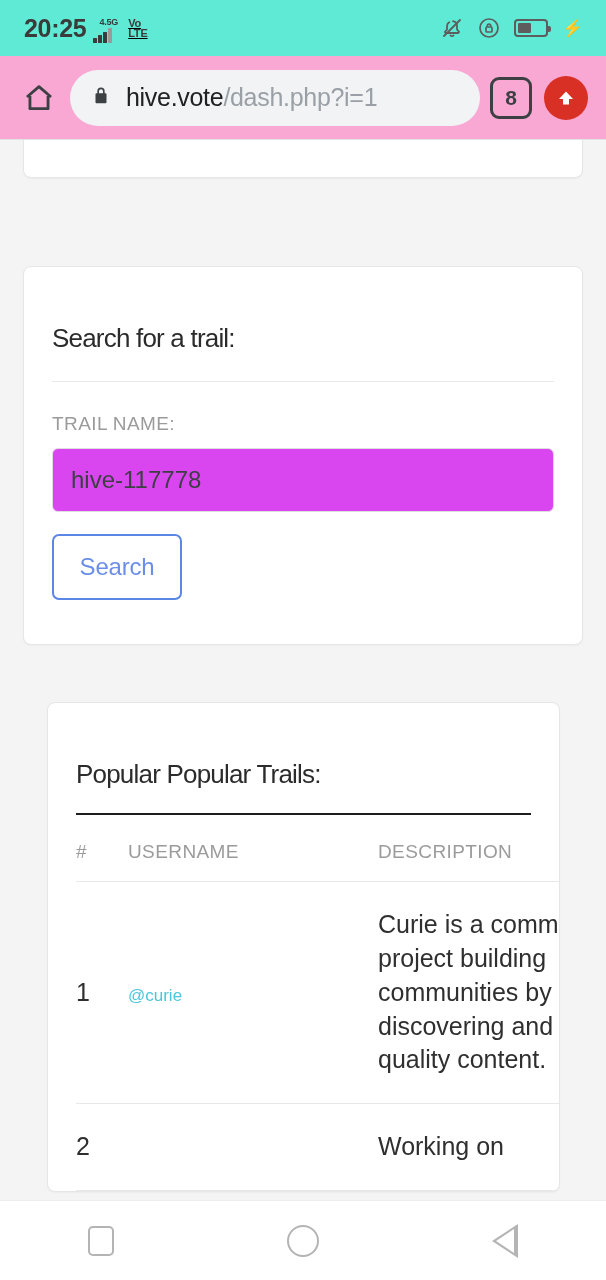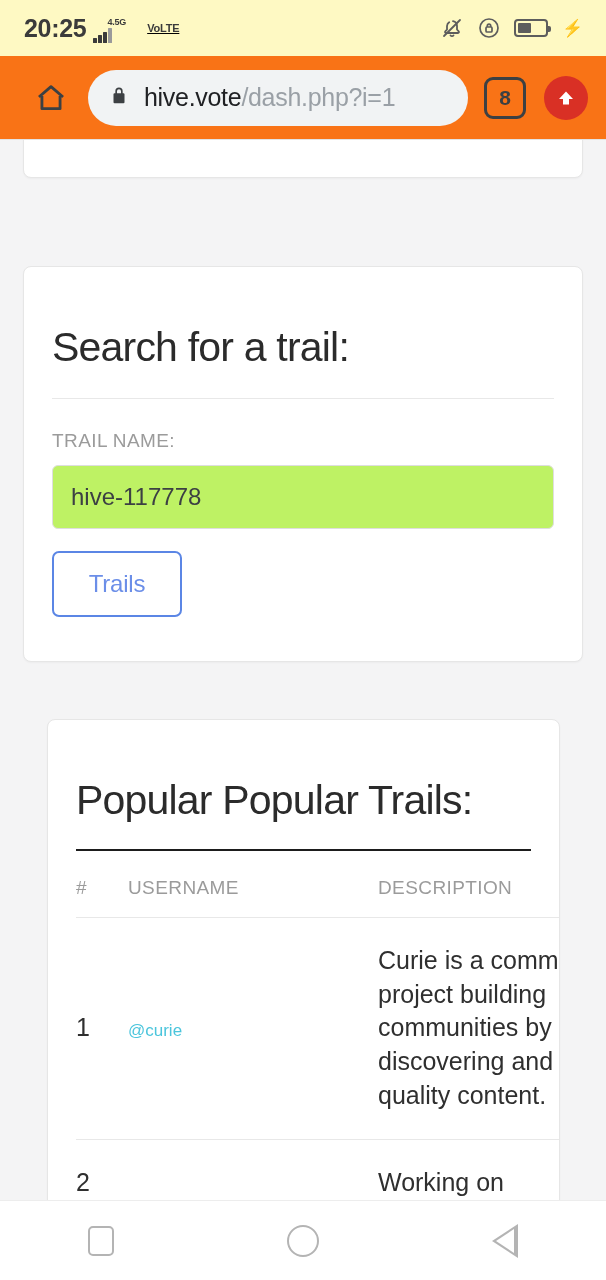--- a/index.html
+++ b/index.html
@@ -7,50 +7,50 @@
     width:606px; height:1280px;
     font-family:"Liberation Sans", sans-serif;
     background:#ffffff;
     overflow:hidden;
   }
   .device { width:606px; height:1280px; position:relative; display:flex; flex-direction:column; background:#fff; }
 
   
   .statusbar {
     height:56px; flex:0 0 56px;
-    background:#fef9c3;
+    background:#5eead4;
     display:flex; align-items:center; justify-content:space-between;
     padding:0 22px 0 24px;
   }
   .sb-left { display:flex; align-items:center; gap:7px; }
   .sb-time { font-size:25px; font-weight:600; color:#3b3b3b; letter-spacing:-0.3px; }
   .sig-wrap { position:relative; display:flex; flex-direction:column; align-items:flex-start; justify-content:flex-end; height:30px; }
-  .sig-label { font-size:9px; font-weight:700; color:#3b3b3b; line-height:1; letter-spacing:-0.2px; margin-bottom:1px; margin-left:14px;}
+  .sig-label { font-size:9px; font-weight:700; color:#3b3b3b; line-height:1; letter-spacing:-0.2px; margin-bottom:1px; margin-left:6px;}
   .sig-bars { display:flex; align-items:flex-end; gap:1.5px; height:15px; }
   .sig-bars i { width:3.5px; background:#3b3b3b; border-radius:0.5px; display:block; }
   .sig-bars i:nth-child(1){ height:5px; }
   .sig-bars i:nth-child(2){ height:8px; }
   .sig-bars i:nth-child(3){ height:11px; }
   .sig-bars i:nth-child(4){ height:15px; background:#9a9a9a; }
-  .volte { display:flex; line-height:0.95; margin-left:14px;text-decoration:underline; }
+  .volte { display:flex; flex-direction:column; line-height:0.95; margin-left:3px;text-decoration:underline; }
   .volte span { font-size:11px; font-weight:700; color:#3b3b3b; letter-spacing:-0.2px; }
   .sb-right { display:flex; align-items:center; gap:13px; }
   .icon-sq { display:flex; align-items:center; justify-content:center; }
   .batt { width:34px; height:18px; border:2px solid #5d5d5d; border-radius:4px; position:relative; display:flex; align-items:center; padding:2px; }
   .batt:after { content:""; position:absolute; right:-5px; top:5px; width:3px; height:6px; background:#5d5d5d; border-radius:0 2px 2px 0; }
   .batt i { display:block; height:100%; width:52%; background:#5d5d5d; border-radius:1px; }
   .bolt { font-size:17px; color:#5d5d5d; margin-left:2px; font-weight:700; line-height:1; }
 
   
   .browserbar {
     height:84px; flex:0 0 84px;
-    background:#f97316;
+    background:#f9a8d4;
     display:flex; align-items:center;
-    padding:0 18px 0 26px;
-    gap:10px;
+    padding:0 18px 0 14px;
+    gap:4px;
     border-bottom:1px solid #e3e3e3;
   }
   .home-btn { width:50px; height:50px; display:flex; align-items:center; justify-content:center; flex:0 0 auto; }
   .urlbar {
     flex:1 1 auto; height:56px;
     background:#f1f3f4; border-radius:28px;
     display:flex; align-items:center;
     padding:0 20px; gap:14px; min-width:0;
     margin-left:2px;
   }
@@ -79,37 +79,37 @@
     background:#ffffff;
     border:1px solid #e6e6e6;
     border-radius:8px;
     box-shadow:0 1px 2px rgba(0,0,0,0.035);
   }
   .card-top { margin:0 23px; height:150px; }
   .card-search { margin:88px 23px 0 23px; padding:56px 28px 44px 28px; }
   .card-trails { margin:57px 46px 0 47px; padding:56px 0 0 0; overflow:hidden; }
 
   h1.title {
-    font-size:41px; font-weight:400; color:#2b2b2b;
+    font-size:26px; font-weight:400; color:#2b2b2b;
     letter-spacing:-0.8px; line-height:1.18;
   }
   .hr-light { border:0; border-top:1px solid #e8e8e8; margin:27px 0 0 0; }
   .hr-dark { border:0; border-top:2px solid #1d1d1d; margin:24px 0 0 0; }
 
   .field-label {
     display:block;
     font-size:19px; color:#9b9b9b;
     letter-spacing:0.4px; text-transform:uppercase;
     margin-top:31px;
   }
   .text-input {
     display:block; width:100%; height:64px;
     margin-top:13px;
     border:1px solid #dedede; border-radius:6px;
-    background:#bef264;
+    background:#d946ef;
     padding:0 18px;
     font-family:"Liberation Sans", sans-serif;
     font-size:24px; color:#3c4043;
     outline:none;
   }
   .search-btn {
     margin-top:22px;
     display:inline-flex; align-items:center; justify-content:center;
     min-width:130px; height:66px;
     padding:0 22px;
@@ -250,21 +250,21 @@
   <div class="viewport">
     <div class="page">
 
       <div class="card card-top"></div>
 
       <div class="card card-search">
         <h1 class="title">Search for a trail:</h1>
         <hr class="hr-light">
         <label class="field-label">TRAIL NAME:</label>
         <input class="text-input" type="text" value="hive-117778" style="">
-        <button class="search-btn">Trails</button>
+        <button class="search-btn">Search</button>
       </div>
 
       <div class="card card-trails">
         <div class="trails-inner">
           <h1 class="title">Popular Popular Trails:</h1>
         </div>
         <div class="trails-hr-wrap">
           <hr class="hr-dark">
         </div>
 

